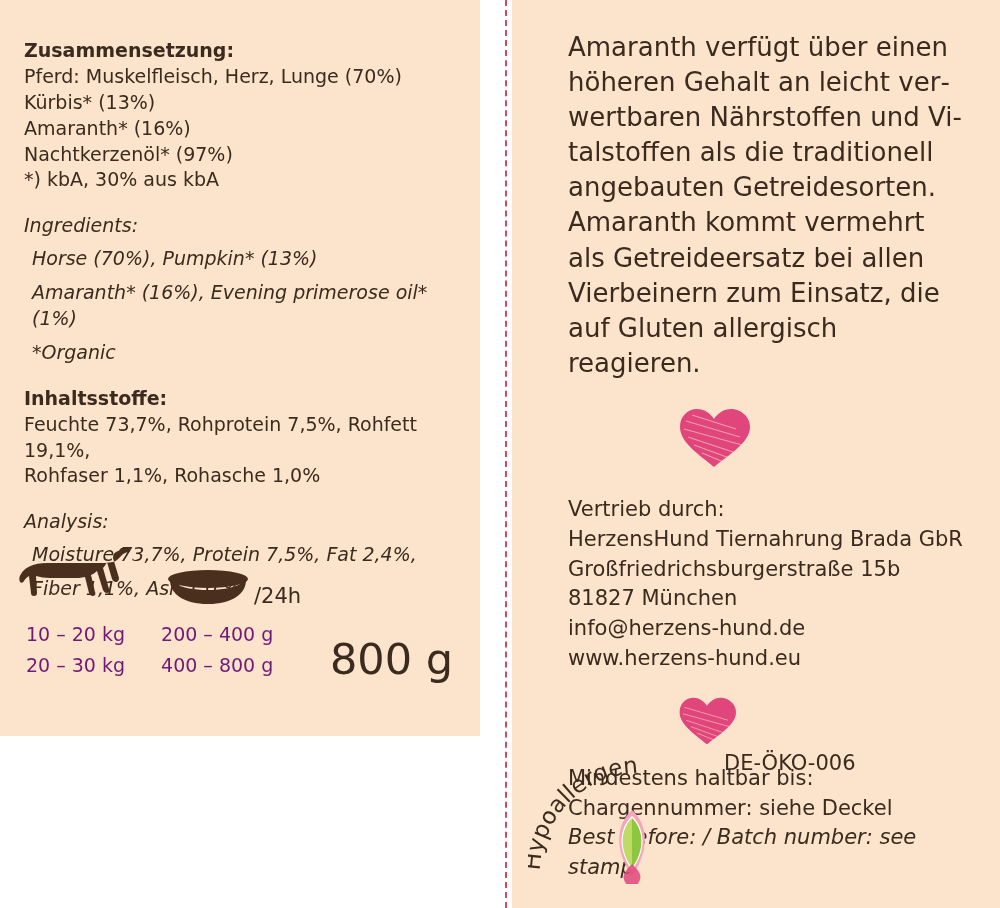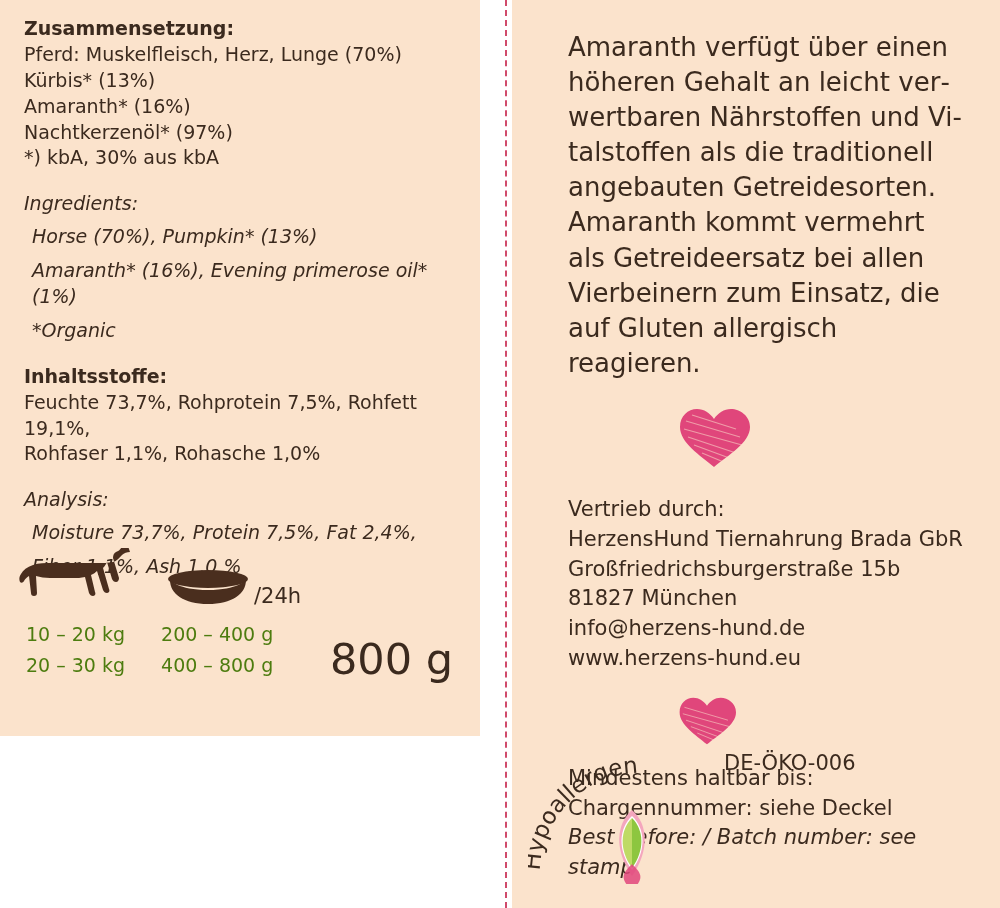--- a/index.html
+++ b/index.html
@@ -22,21 +22,21 @@
 
   
   .panel-left {
     position: absolute;
     left: 0;
     top: 0;
     width: 480px;
     height: 736px;
     background: #fbe3cc;
     box-sizing: border-box;
-    padding: 16px 24px 0 24px;
+    padding: 38px 24px 0 24px;
   }
   
   .panel-right {
     position: absolute;
     left: 512px;
     top: 0;
     width: 488px;
     height: 908px;
     background: #fbe3cc;
     box-sizing: border-box;
@@ -111,21 +111,21 @@
     top: 44px;
     font-size: 21px;
     color: #3b2a1e;
   }
   .feed-table {
     position: absolute;
     left: 24px;
     top: 618px;
     font-size: 19px;
     line-height: 1.55;
-    color: #4d7c0f;
+    color: #701a75;
   }
   .feed-table td {
     padding: 0 34px 0 0;
     font-size: 19px;
     white-space: nowrap;
   }
   .weight {
     position: absolute;
     left: 330px;
     top: 634px;

